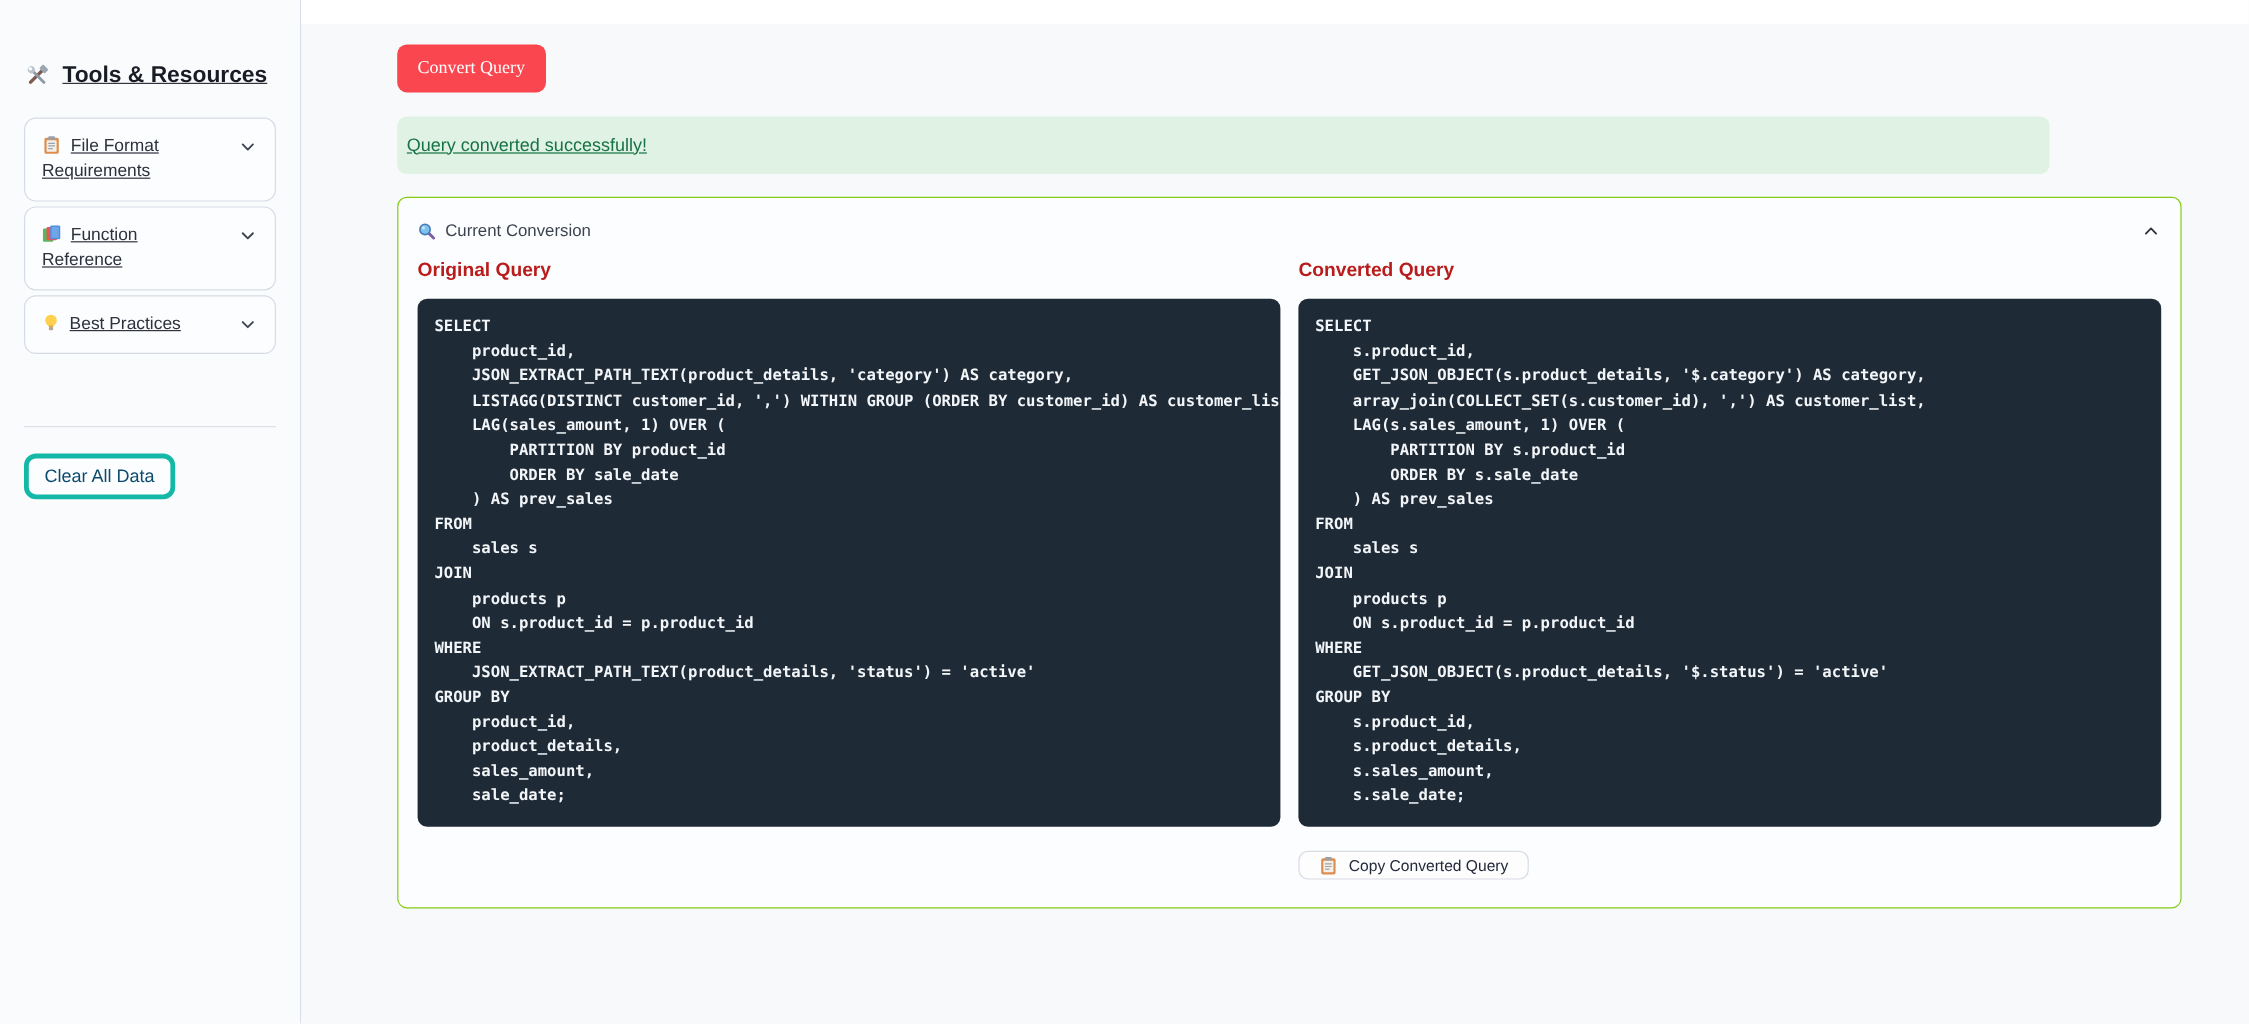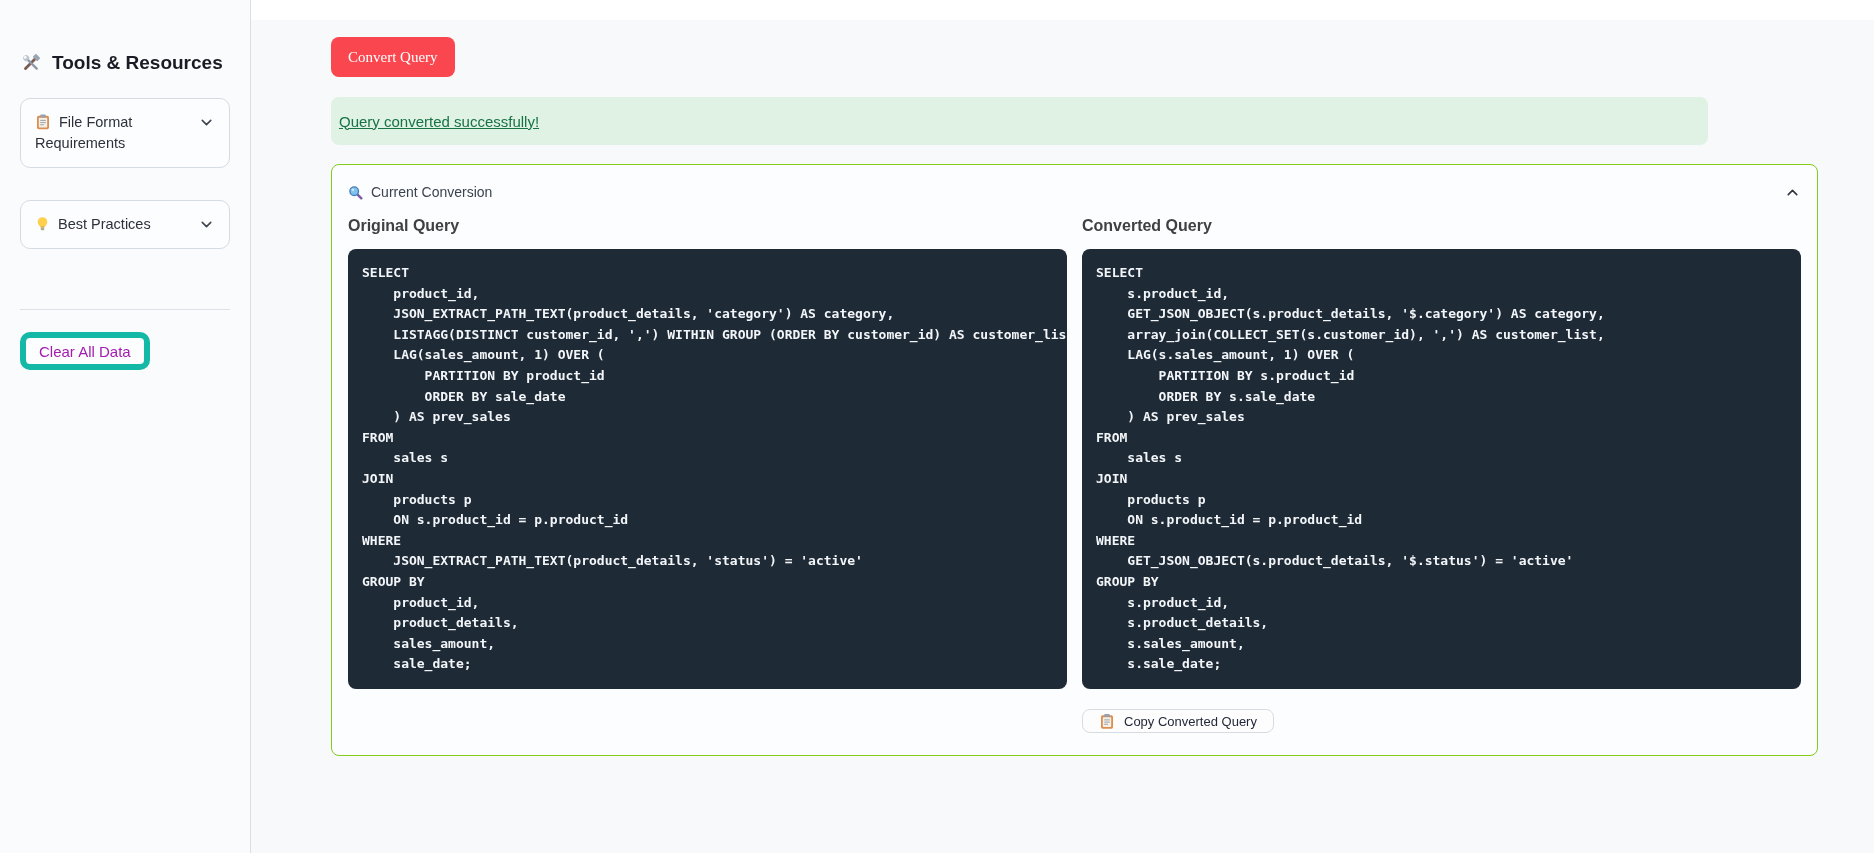--- a/index.html
+++ b/index.html
@@ -12,39 +12,40 @@
   }
 
   
   .sidebar {
     width: 251px;
     min-width: 251px;
     height: 853px;
     background: #fafbfd;
     border-right: 1px solid #d9dfe8;
     padding: 52px 20px 0 20px;
+    text-decoration: underline;
   }
   .sidebar-title {
     display: flex;
     align-items: center;
     gap: 10px;
     font-size: 19px;
     font-weight: 700;
     color: #191c24;
     margin-bottom: 24px;
   }
   .expander-card {
     display: flex;
     align-items: flex-start;
     width: 100%;
     background: #fcfdfe;
     border: 1px solid #d5dbe4;
     border-radius: 10px;
     padding: 13px 14px;
-    margin-bottom: 32px;
+    margin-bottom: 4px;
     font-size: 14.5px;
     color: #2c313c;
     cursor: pointer;
     text-align: left;
     font-family: "Liberation Sans", sans-serif;
     gap: 34px;
   }
   .expander-label {
     flex: 1;
     display: inline;
@@ -53,26 +54,26 @@
   .expander-label .icon { margin-right: 8px; vertical-align: -3px; }
   .expander-card .chevron { margin-left: 8px; margin-top: 2px; flex: none; }
 
   .sidebar-divider {
     border: none;
     border-top: 1px solid #dde2ea;
     margin: 60px 0 22px 0;
   }
   .clear-btn {
     background: #fcfdfe;
-    border: 6px solid #14b8a6;
+    border: 4px solid #14b8a6;
     border-radius: 10px;
     height: 38px;
     padding: 0 13px;
     font-size: 15px;
-    color: #a21caf;
+    color: #0c4a6e;
     cursor: pointer;
     font-family: "Liberation Sans", sans-serif;
   }
 
   
   .main { flex: 1; height: 853px; background: #f7f9fb; position: relative; }
   .main-header-strip { height: 20px; background: #ffffff; width: 100%; }
   .content { padding: 17px 0 0 80px; width: 1569px; }
 
   .convert-btn {
@@ -118,21 +119,21 @@
     color: #3c4350;
     height: 22px;
   }
   .panel-header .spacer { flex: 1; }
 
   .columns { display: flex; gap: 15px; margin-top: 14px; }
   .col { flex: 1; min-width: 0; }
   .col-heading {
     font-size: 16px;
     font-weight: 700;
-    color: #404040;
+    color: #b91c1c;
     margin-bottom: 14px;
   }
   .code-block {
     background: #1f2a37;
     border-radius: 8px;
     padding: 14px;
     height: 440px;
     overflow: hidden;
     font-weight: bold;
   }
@@ -203,20 +204,37 @@
         </svg>
       </span><span>File Format Requirements</span>
     </span>
     <span class="icon chevron">
       <svg width="17" height="17" viewBox="0 0 24 24" fill="none" stroke="#3d4450" stroke-width="2.2" stroke-linecap="round" stroke-linejoin="round">
           <polyline points="6 9 12 15 18 9"></polyline>
         </svg>
     </span>
   </button>
 
+  <button class="expander-card">
+    <span class="expander-label">
+      <span class="icon">
+        <svg width="16" height="16" viewBox="0 0 16 16">
+          <rect x="0.8" y="3.4" width="8.6" height="11" rx="1" fill="#57b75e"></rect>
+          <rect x="3.8" y="2.2" width="8.6" height="11" rx="1" fill="#ef5350"></rect>
+          <rect x="6.8" y="1" width="8.4" height="11.4" rx="1" fill="#4f8fe0"></rect>
+          <rect x="8" y="2.2" width="6" height="9" fill="#6ea6ea"></rect>
+        </svg>
+      </span><span>Function Reference</span>
+    </span>
+    <span class="icon chevron">
+      <svg width="17" height="17" viewBox="0 0 24 24" fill="none" stroke="#3d4450" stroke-width="2.2" stroke-linecap="round" stroke-linejoin="round">
+          <polyline points="6 9 12 15 18 9"></polyline>
+        </svg>
+    </span>
+  </button>
 
   <button class="expander-card">
     <span class="expander-label">
       <span class="icon">
         <svg width="15" height="16" viewBox="0 0 15 16">
           <circle cx="7.5" cy="6" r="4.8" fill="#ffd04d"></circle>
           <path d="M5.5 10 h4 v1.6 h-4 z" fill="#e0b23c"></path>
           <rect x="5.7" y="11.6" width="3.6" height="2.6" rx="1" fill="#b4a98e"></rect>
         </svg>
       </span><span>Best Practices</span>

